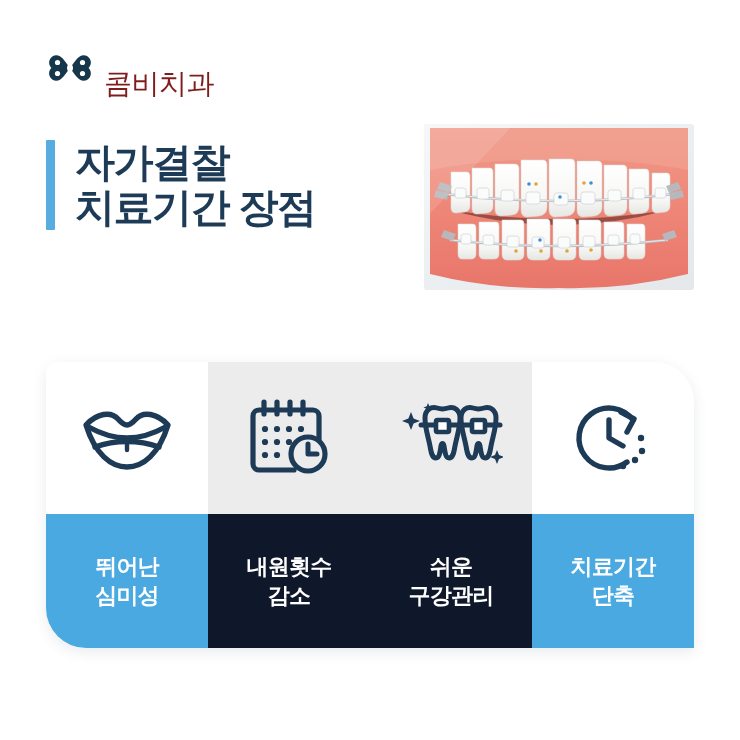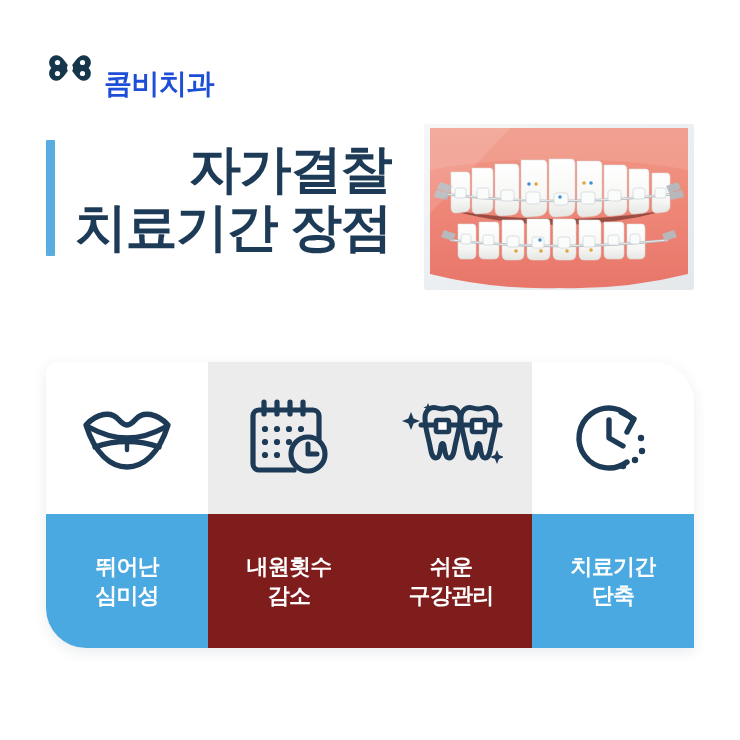--- a/index.html
+++ b/index.html
@@ -29,22 +29,22 @@
     gap: 10px;
   }
   .logo-mark {
     width: 48px;
     height: 48px;
     display: block;
     flex: 0 0 auto;
   }
   .logo-text {
     font-size: 28px;
-    font-weight: 700;
-    color: #1d4ed8;
+    font-weight: 400;
+    color: #7f1d1d;
     letter-spacing: -0.5px;
     line-height: 1;
     white-space: nowrap;
     margin-top: 32px;
   }
 
   
   .title-wrap {
     position: absolute;
     left: 46px;
@@ -58,27 +58,26 @@
     border-radius: 1px;
     margin-right: 20px;
     flex: 0 0 auto;
   }
   .title-lines {
     display: flex;
     flex-direction: column;
     justify-content: center;
   }
   .title-line {
-    font-size: 52px;
+    font-size: 40px;
     font-weight: 800;
     color: #1d3b56;
     letter-spacing: -1.5px;
     line-height: 1.12;
     white-space: nowrap;
-    text-align: right;
   }
 
   
   .hero-photo {
     position: absolute;
     left: 424px;
     top: 124px;
     width: 270px;
     height: 166px;
     border-radius: 3px;
@@ -124,21 +123,21 @@
     letter-spacing: -0.8px;
     line-height: 1.32;
     text-align: right;
   }
   .card-label span { display: block; }
 
   
   .bg-white { background: #ffffff; }
   .bg-gray  { background: #ececec; }
   .bg-blue-light { background: #4aa9e0; }
-  .bg-blue-dark  { background: #7f1d1d; }
+  .bg-blue-dark  { background: #0f172a; }
 </style>
 </head>
 <body>
 
 <div id="page">
 
   <div class="logo-row">
     <span class="logo-mark">
       <svg viewBox="0 0 48 48" xmlns="http://www.w3.org/2000/svg" aria-hidden="true">
         <g fill="#16364c">

